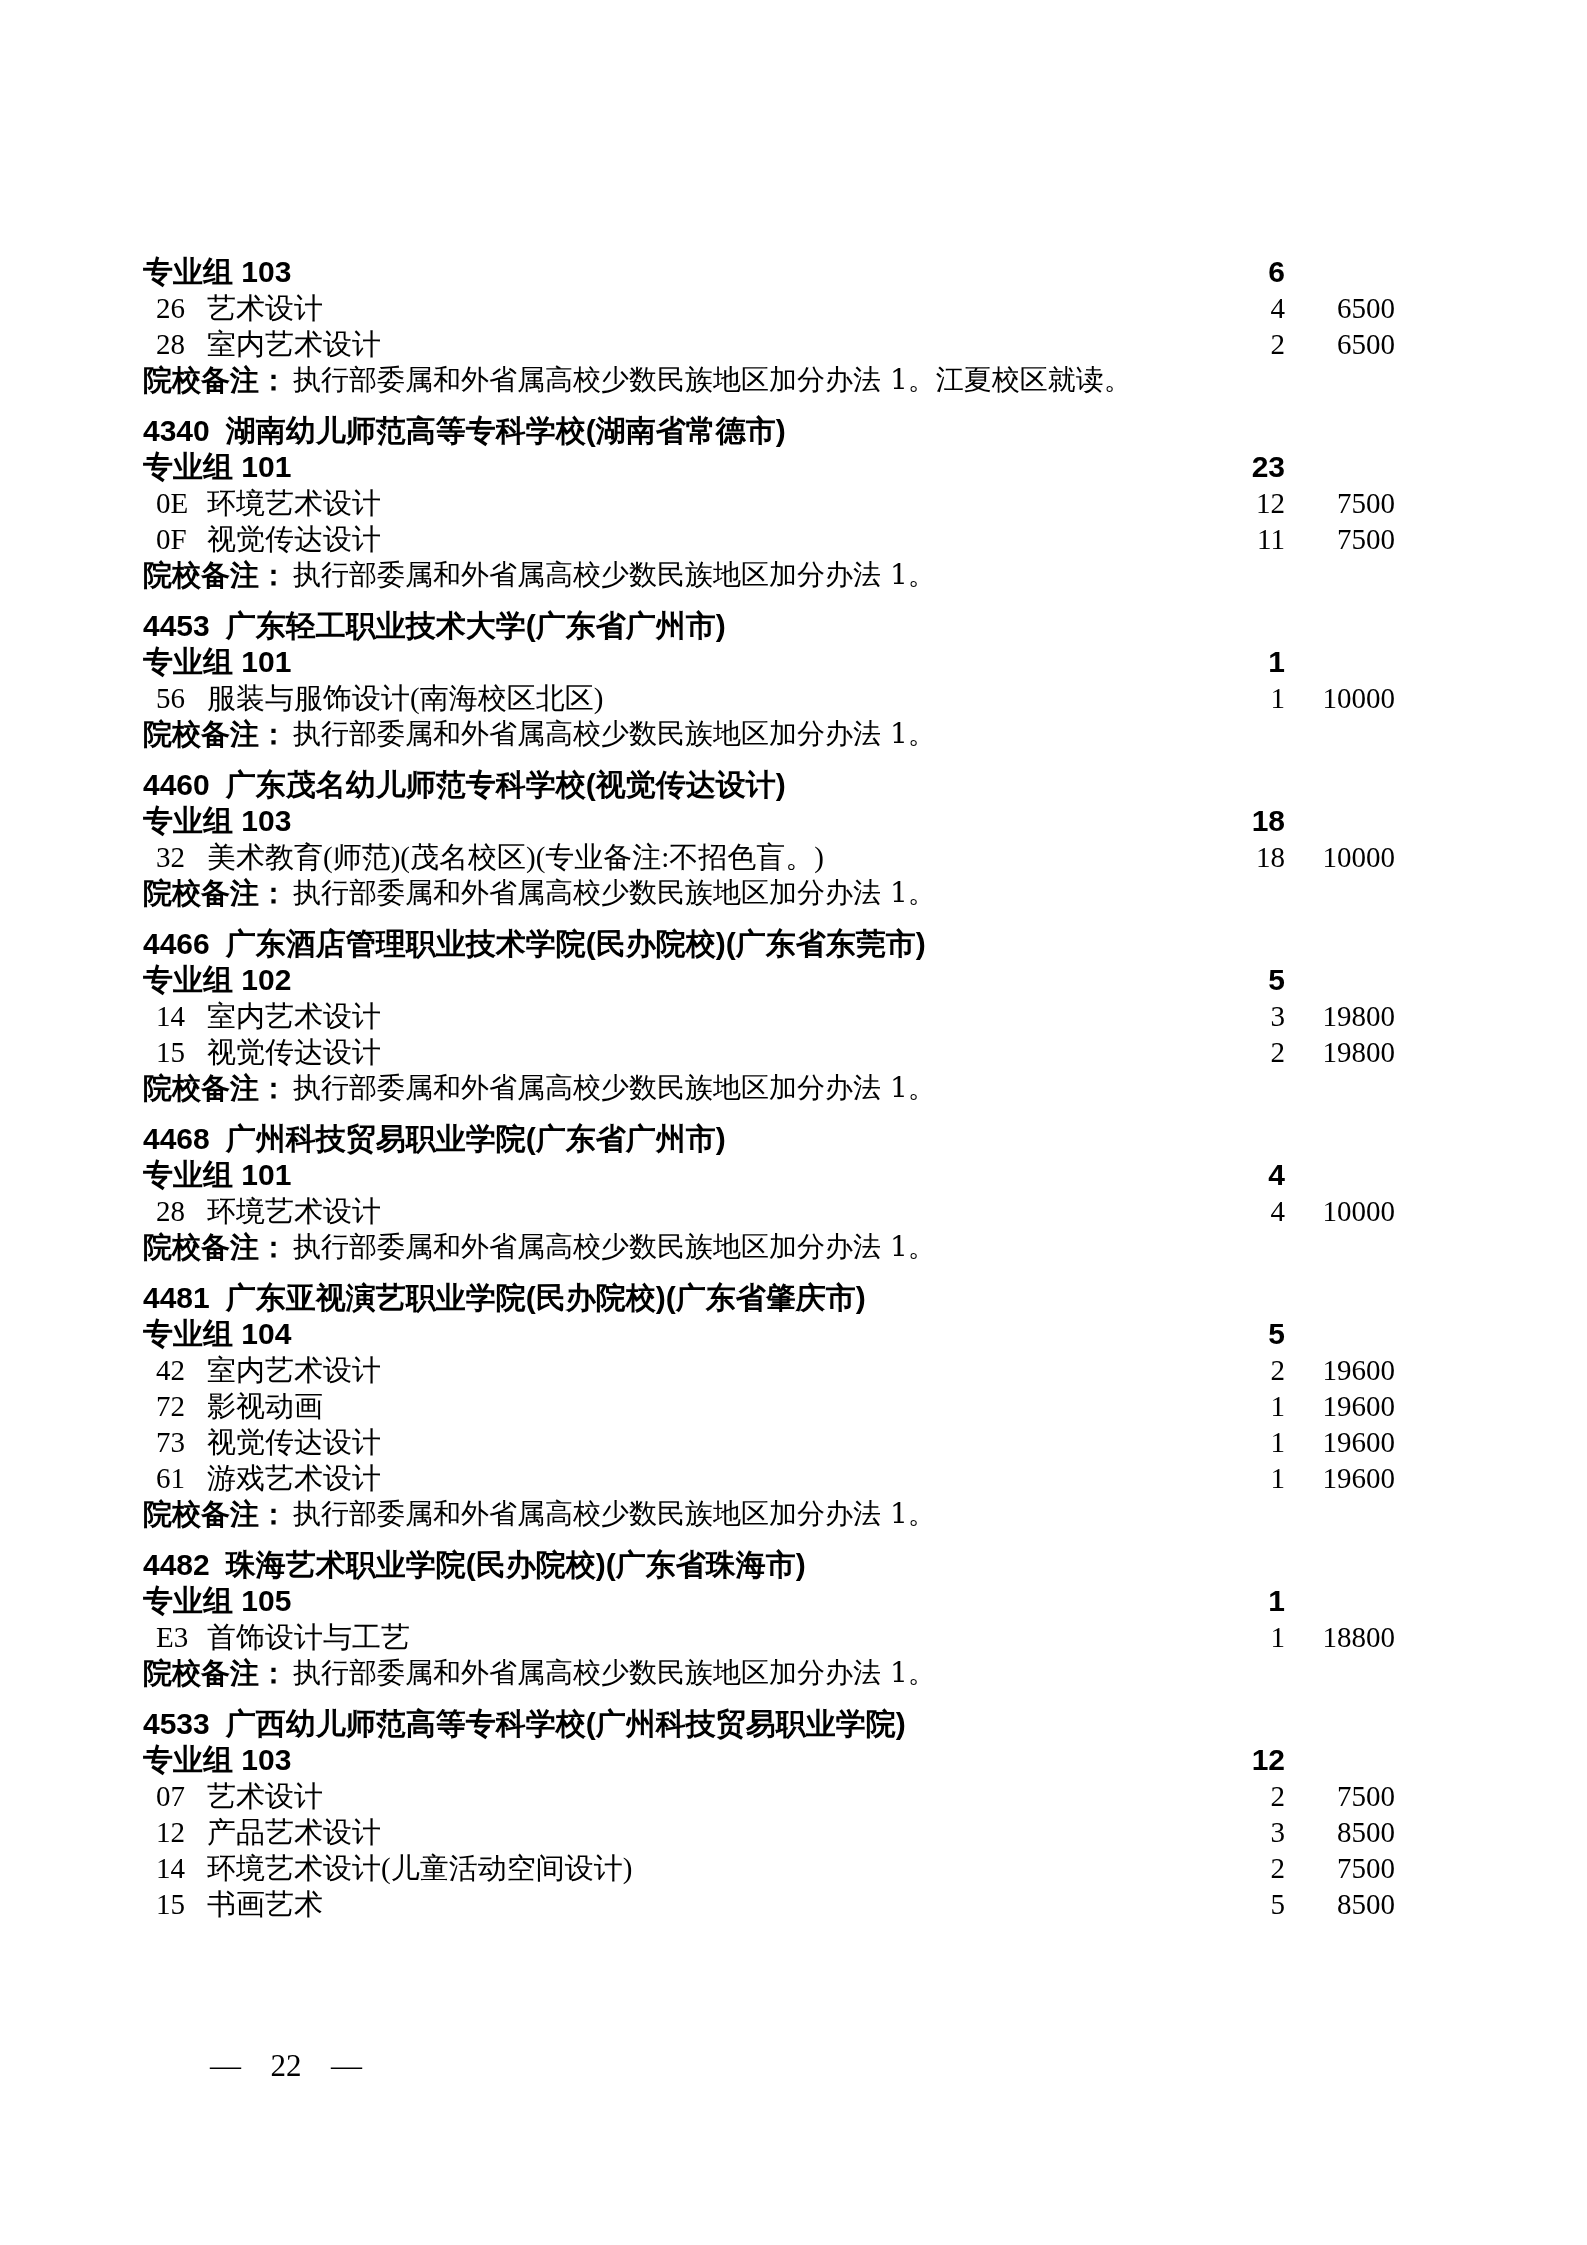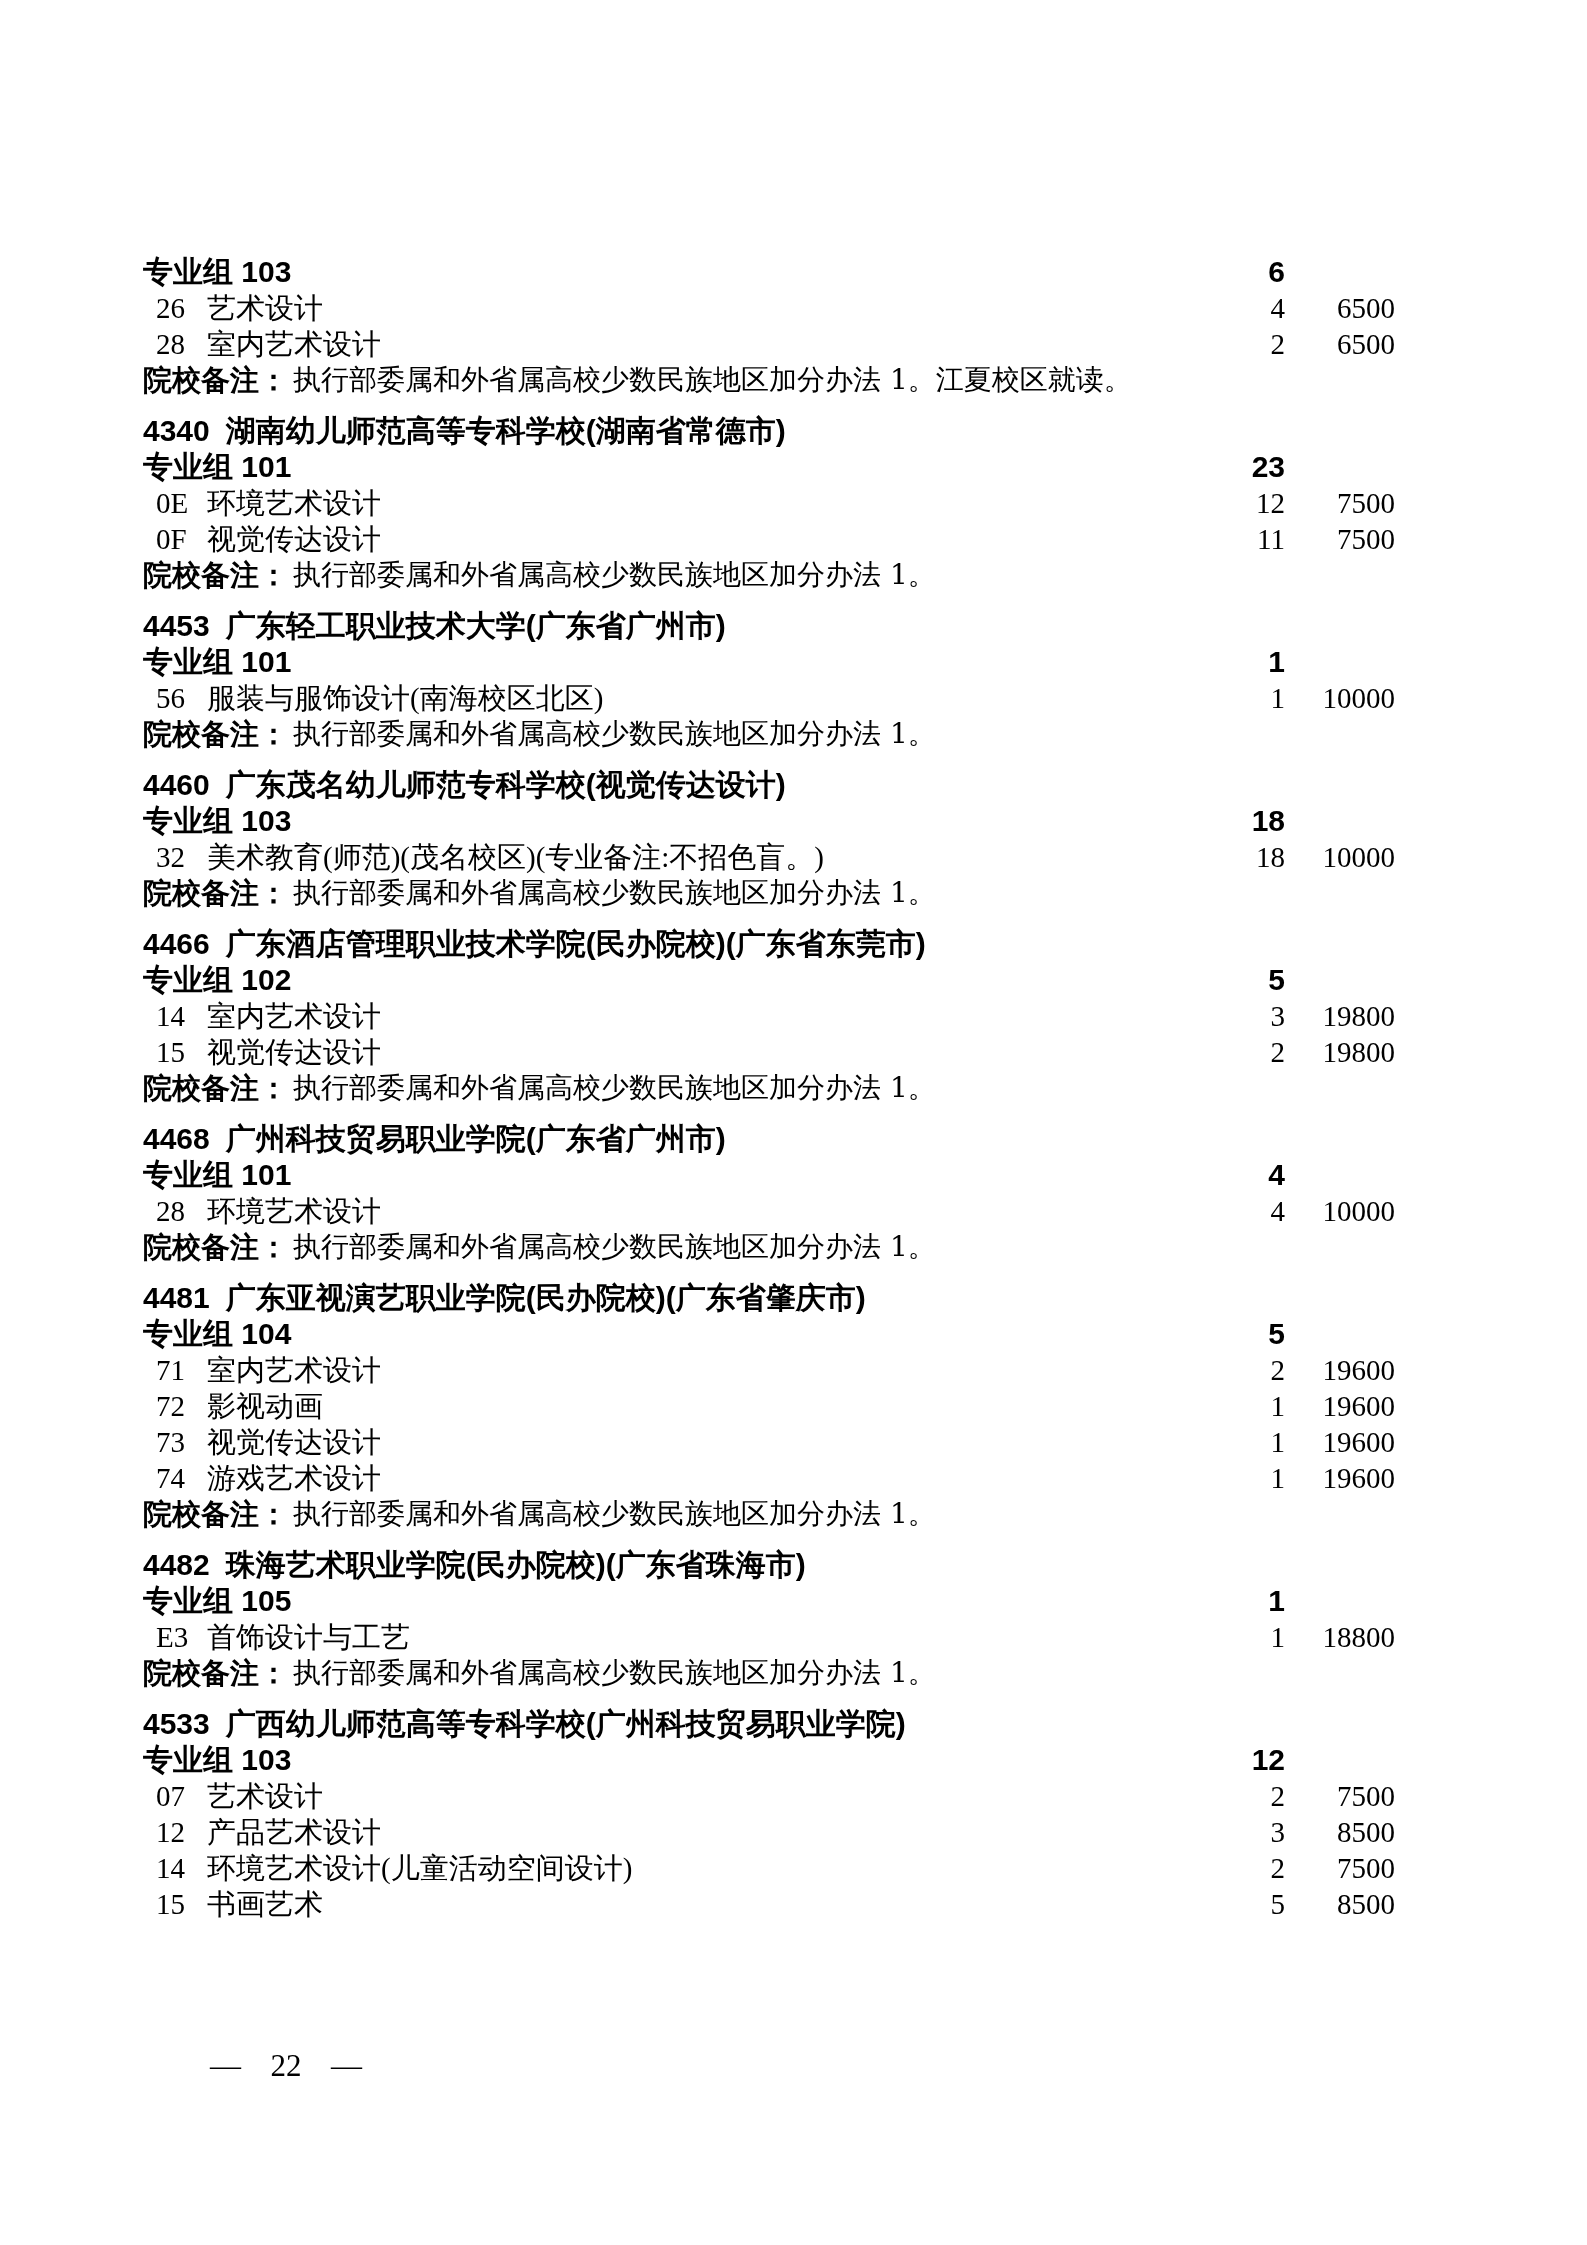--- a/index.html
+++ b/index.html
@@ -190,36 +190,36 @@
       <div class="row college">
         <span class="code">4481</span>
         <span>广东亚视演艺职业学院(民办院校)(广东省肇庆市)</span>
       </div>
       <div class="row group">
         <span class="name-area">专业组 104</span>
         <span class="quota">5</span>
         <span class="fee"></span>
       </div>
       <div class="row major">
-        <span class="name-area"><span class="mcode">71</span><span>室内艺术设计</span></span>
+        <span class="name-area"><span class="mcode">42</span><span>室内艺术设计</span></span>
         <span class="quota">2</span>
         <span class="fee">19600</span>
       </div>
       <div class="row major">
         <span class="name-area"><span class="mcode">72</span><span>影视动画</span></span>
         <span class="quota">1</span>
         <span class="fee">19600</span>
       </div>
       <div class="row major">
         <span class="name-area"><span class="mcode">73</span><span>视觉传达设计</span></span>
         <span class="quota">1</span>
         <span class="fee">19600</span>
       </div>
       <div class="row major">
-        <span class="name-area"><span class="mcode">74</span><span>游戏艺术设计</span></span>
+        <span class="name-area"><span class="mcode">61</span><span>游戏艺术设计</span></span>
         <span class="quota">1</span>
         <span class="fee">19600</span>
       </div>
       <div class="row remark">
         <span class="rlabel">院校备注：</span>
         <span class="rtext">执行部委属和外省属高校少数民族地区加分办法 1。</span>
       </div>
     </section>
 
     <section class="block">

